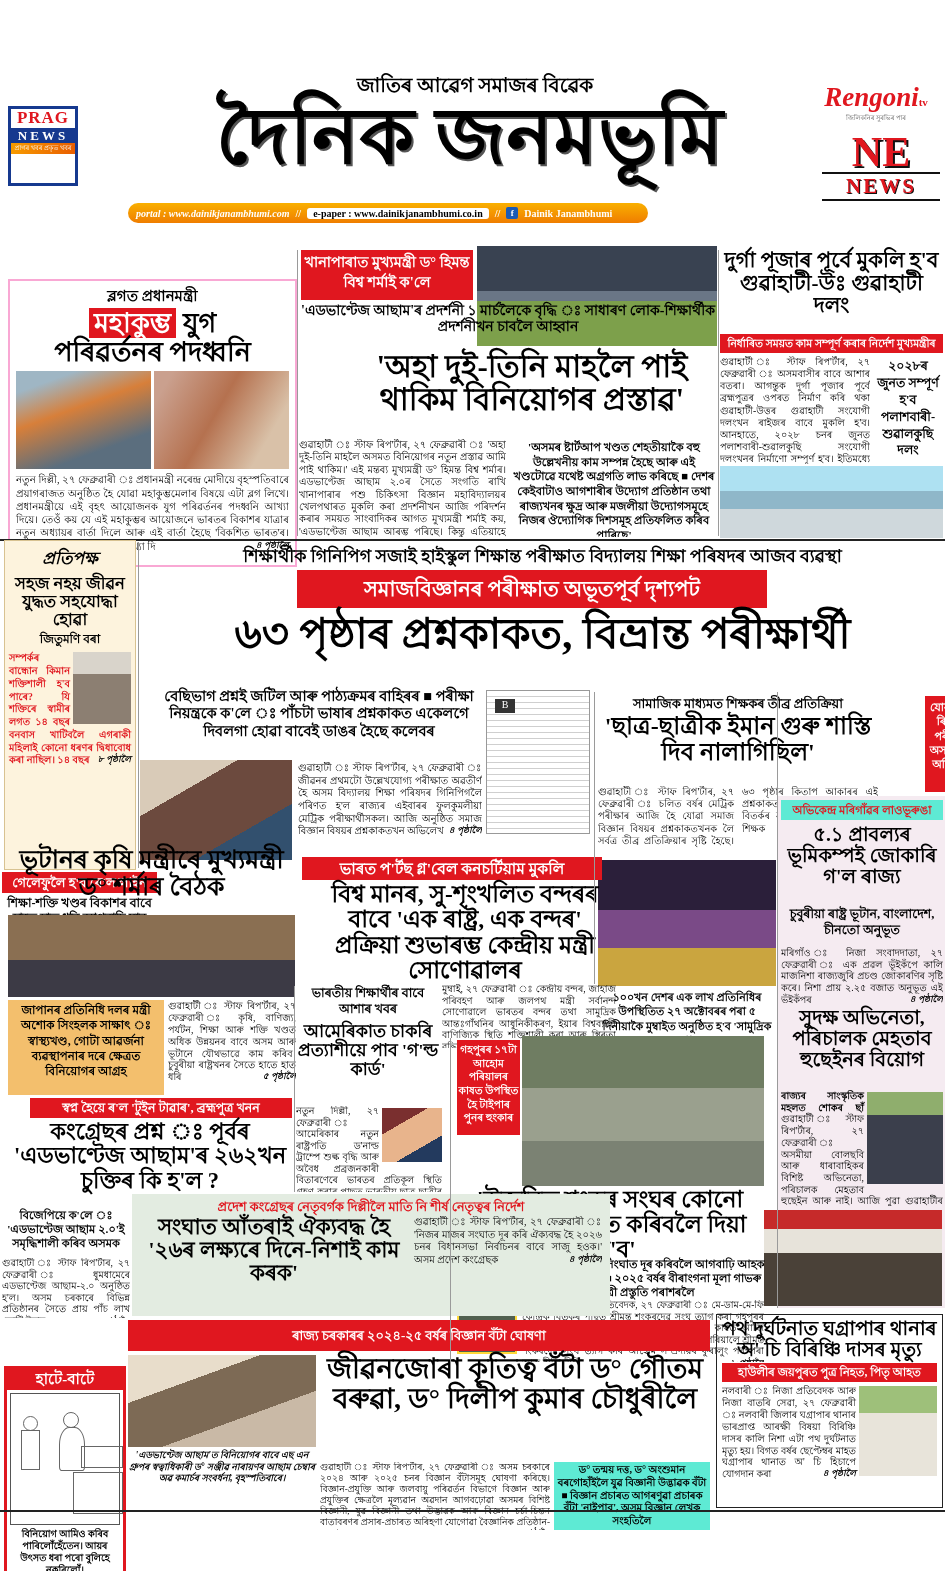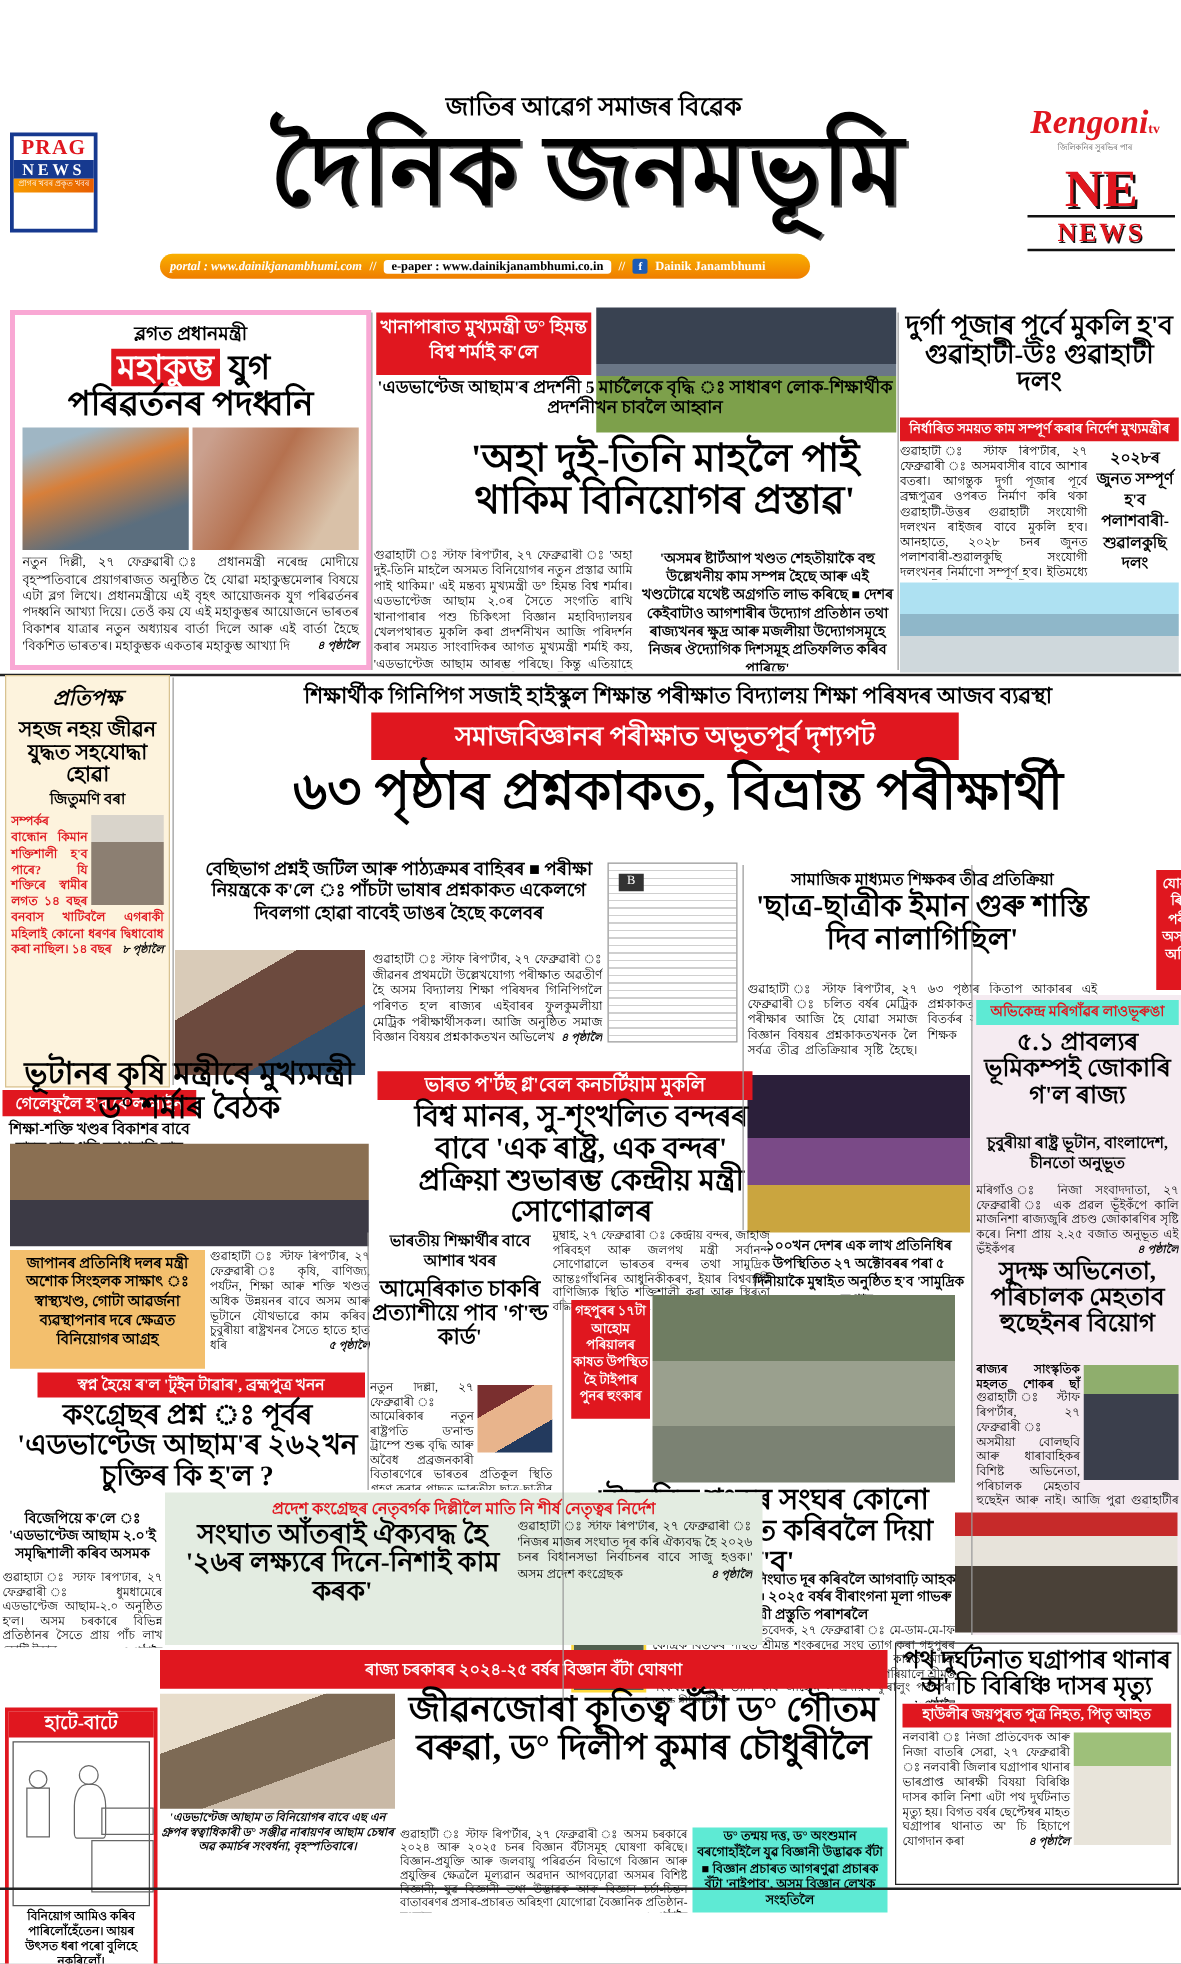--- a/index.html
+++ b/index.html
@@ -27,21 +27,21 @@
   #title{font-weight:bold;letter-spacing:1px;
          text-shadow:2px 2px 0 #555;}
   #portalbar{background:linear-gradient(180deg,#f9b000,#ef7d00);border-radius:10px;
              display:flex;align-items:center;font-size:10px;font-weight:bold;padding:2px 8px;gap:6px;}
   #portalbar .seg-w{background:#fff;color:#000;padding:0 6px;border-radius:3px;}
   #portalbar .slash{color:#fff;font-weight:bold;}
   .fb{display:inline-block;width:12px;height:12px;background:#1b5bb5;color:#fff;
       font-size:9px;font-weight:bold;text-align:center;line-height:12px;border-radius:2px;}
   #infobar{background:#111;color:#fff;font-size:8.6px;display:flex;align-items:center;justify-content:center;}
   
-  .bdrbox{border:4px solid #f9a8d4;}
+  .bdrbox{border:2px solid #f9a8d4;margin-top:31px;}
   .yellowbg{background:#5eead4;}
   .orangebox{background:#f3bf6d;}
   .greenbox{background:#e3ece1;}
   .creambox{background:#fdf3dd;}
   .pinkcol{background:#f5ebf1;}
   .cartoonbox{border:3px solid #e0171f;background:#fff;}
   .capt{font-weight:bold;font-style:italic;}
   .qpaper{background:#fff;border:1px solid #999;
           background-image:repeating-linear-gradient(180deg,#fff 0 5px,#cfcfcf 5px 6px);}
 </style>
@@ -91,21 +91,21 @@
       <div class="photo" style="width:136px;height:98px;background:linear-gradient(120deg,#caa08e 10%,#b5714f 45%,#d9c1a8 80%);"></div>
     </div>
     <div class="jst smallbody" style="margin-top:4px;font-size:10.2px;">
       <span>নতুন দিল্লী, ২৭ ফেব্ৰুৱাৰী ঃ প্ৰধানমন্ত্ৰী নৰেন্দ্ৰ মোদীয়ে বৃহস্পতিবাৰে প্ৰয়াগৰাজত অনুষ্ঠিত হৈ যোৱা মহাকুম্ভমেলাৰ বিষয়ে এটা ব্লগ লিখে। প্ৰধানমন্ত্ৰীয়ে এই বৃহৎ আয়োজনক যুগ পৰিৱৰ্তনৰ পদধ্বনি আখ্যা দিয়ে। তেওঁ কয় যে এই মহাকুম্ভৰ আয়োজনে ভাৰতৰ বিকাশৰ যাত্ৰাৰ নতুন অধ্যায়ৰ বাৰ্তা দিলে আৰু এই বাৰ্তা হৈছে 'বিকশিত ভাৰত'ৰ। মহাকুম্ভক একতাৰ মহাকুম্ভ আখ্যা দি</span>
       <span class="jump">৪ পৃষ্ঠালৈ</span>
     </div>
   </div>
 
   <div class="abs redbg c b" style="left:301px;top:250px;width:172px;height:50px;font-size:14.5px;line-height:1.35;padding-top:3px;">খানাপাৰাত মুখ্যমন্ত্ৰী ড° হিমন্ত বিশ্ব শৰ্মাই ক'লে</div>
   <div class="abs photo" style="left:477px;top:246px;width:240px;height:100px;background:linear-gradient(180deg,#394251 0 45%,#6a7686 45% 55%,#7da04b 55% 100%);"></div>
-  <div class="abs c b" style="left:299px;top:303px;width:418px;height:46px;font-size:14px;line-height:1.15;">'এডভাণ্টেজ আছাম'ৰ প্ৰদৰ্শনী 5 মাৰ্চলৈকে বৃদ্ধি ঃ সাধাৰণ লোক-শিক্ষাৰ্থীক প্ৰদৰ্শনীখন চাবলৈ আহ্বান</div>
+  <div class="abs c b" style="left:299px;top:303px;width:418px;height:46px;font-size:14px;line-height:1.15;">'এডভাণ্টেজ আছাম'ৰ প্ৰদৰ্শনী ১ মাৰ্চলৈকে বৃদ্ধি ঃ সাধাৰণ লোক-শিক্ষাৰ্থীক প্ৰদৰ্শনীখন চাবলৈ আহ্বান</div>
   <div class="abs c hl" style="left:299px;top:350px;width:418px;height:86px;font-size:31px;padding-left:48px;">'অহা দুই-তিনি মাহলৈ পাই থাকিম বিনিয়োগৰ প্ৰস্তাৱ'</div>
   <div class="abs jst" style="left:299px;top:439px;width:207px;height:98px;font-size:9.9px;line-height:1.25;overflow:hidden;">
     <span>গুৱাহাটী ঃ স্টাফ ৰিপ'ৰ্টাৰ, ২৭ ফেব্ৰুৱাৰী ঃ 'অহা দুই-তিনি মাহলৈ অসমত বিনিয়োগৰ নতুন প্ৰস্তাৱ আমি পাই থাকিম।' এই মন্তব্য মুখ্যমন্ত্ৰী ড° হিমন্ত বিশ্ব শৰ্মাৰ। এডভাণ্টেজ আছাম ২.০ৰ সৈতে সংগতি ৰাখি খানাপাৰাৰ পশু চিকিৎসা বিজ্ঞান মহাবিদ্যালয়ৰ খেলপথাৰত মুকলি কৰা প্ৰদৰ্শনীখন আজি পৰিদৰ্শন কৰাৰ সময়ত সাংবাদিকৰ আগত মুখ্যমন্ত্ৰী শৰ্মাই কয়, 'এডভাণ্টেজ আছাম আৰম্ভ পৰিছে। কিন্তু এতিয়াহে আচল কাম আৰম্ভ হ'ব। বিনিয়োগকাৰীসকলক আমি মাটি ক'ত দিম, ইনচেনটিভ</span>
     
   </div>
   <div class="abs c b" style="left:511px;top:440px;width:206px;height:97px;font-size:11.3px;line-height:1.3;overflow:hidden;">'অসমৰ ষ্টাৰ্টআপ খণ্ডত শেহতীয়াকৈ বহু উল্লেখনীয় কাম সম্পন্ন হৈছে আৰু এই খণ্ডটোৱে যথেষ্ট অগ্ৰগতি লাভ কৰিছে ■ দেশৰ কেইবাটাও আগশাৰীৰ উদ্যোগ প্ৰতিষ্ঠান তথা ৰাজ্যখনৰ ক্ষুদ্ৰ আৰু মজলীয়া উদ্যোগসমূহে নিজৰ ঔদ্যোগিক দিশসমূহ প্ৰতিফলিত কৰিব পাৰিছে'</div>
 
   <div class="abs c hl" style="left:720px;top:249px;width:223px;height:83px;font-size:21px;">দুৰ্গা পূজাৰ পূৰ্বে মুকলি হ'ব গুৱাহাটী-উঃ গুৱাহাটী দলং</div>
   <div class="abs redbg c b" style="left:720px;top:334px;width:223px;height:19px;font-size:10.7px;line-height:19px;">নিৰ্ধাৰিত সময়ত কাম সম্পূৰ্ণ কৰাৰ নিৰ্দেশ মুখ্যমন্ত্ৰীৰ</div>
   <div class="abs jst" style="left:720px;top:356px;width:150px;height:108px;font-size:9.7px;line-height:1.25;overflow:hidden;">

